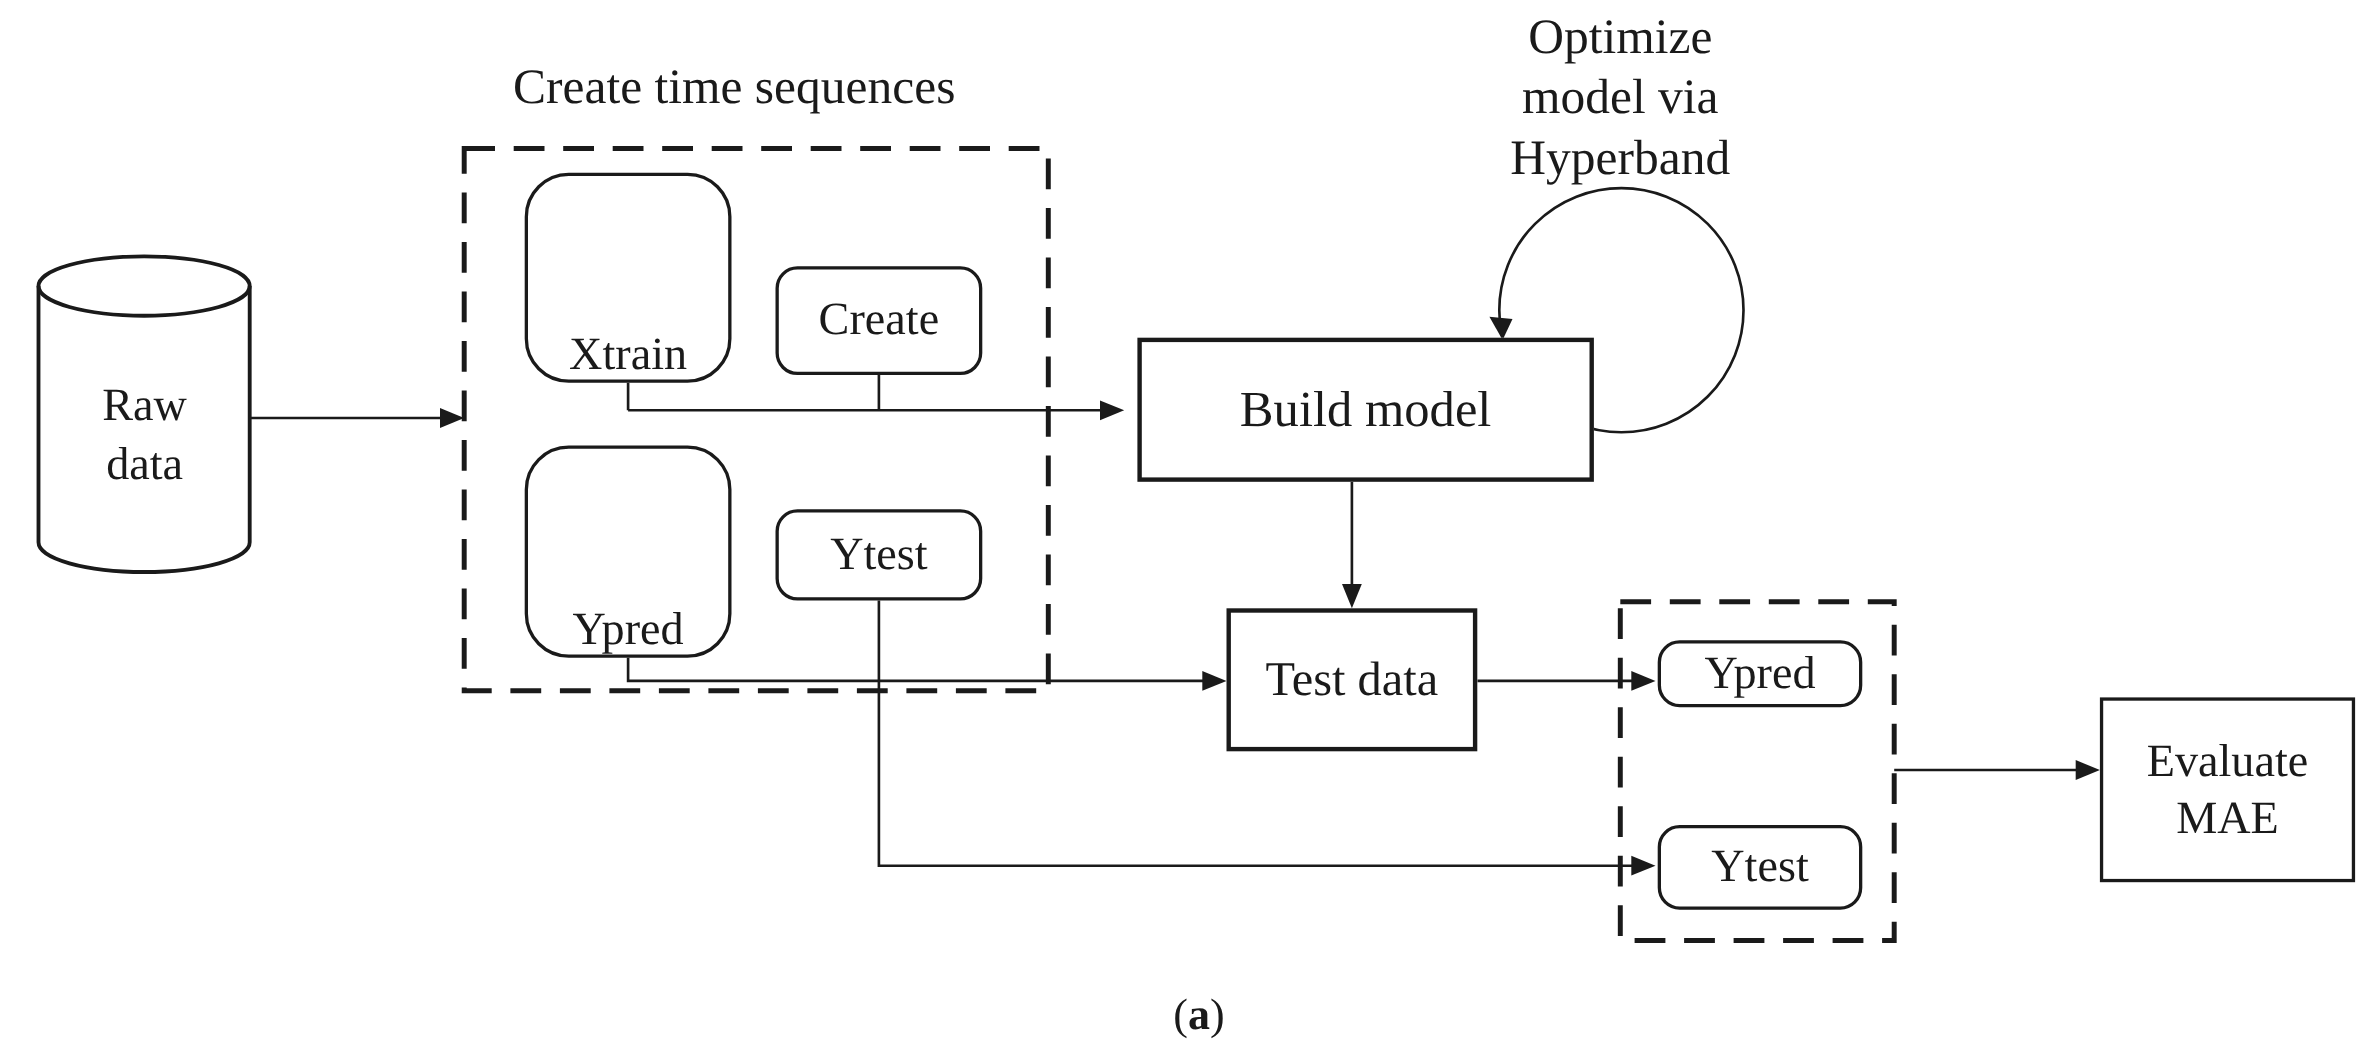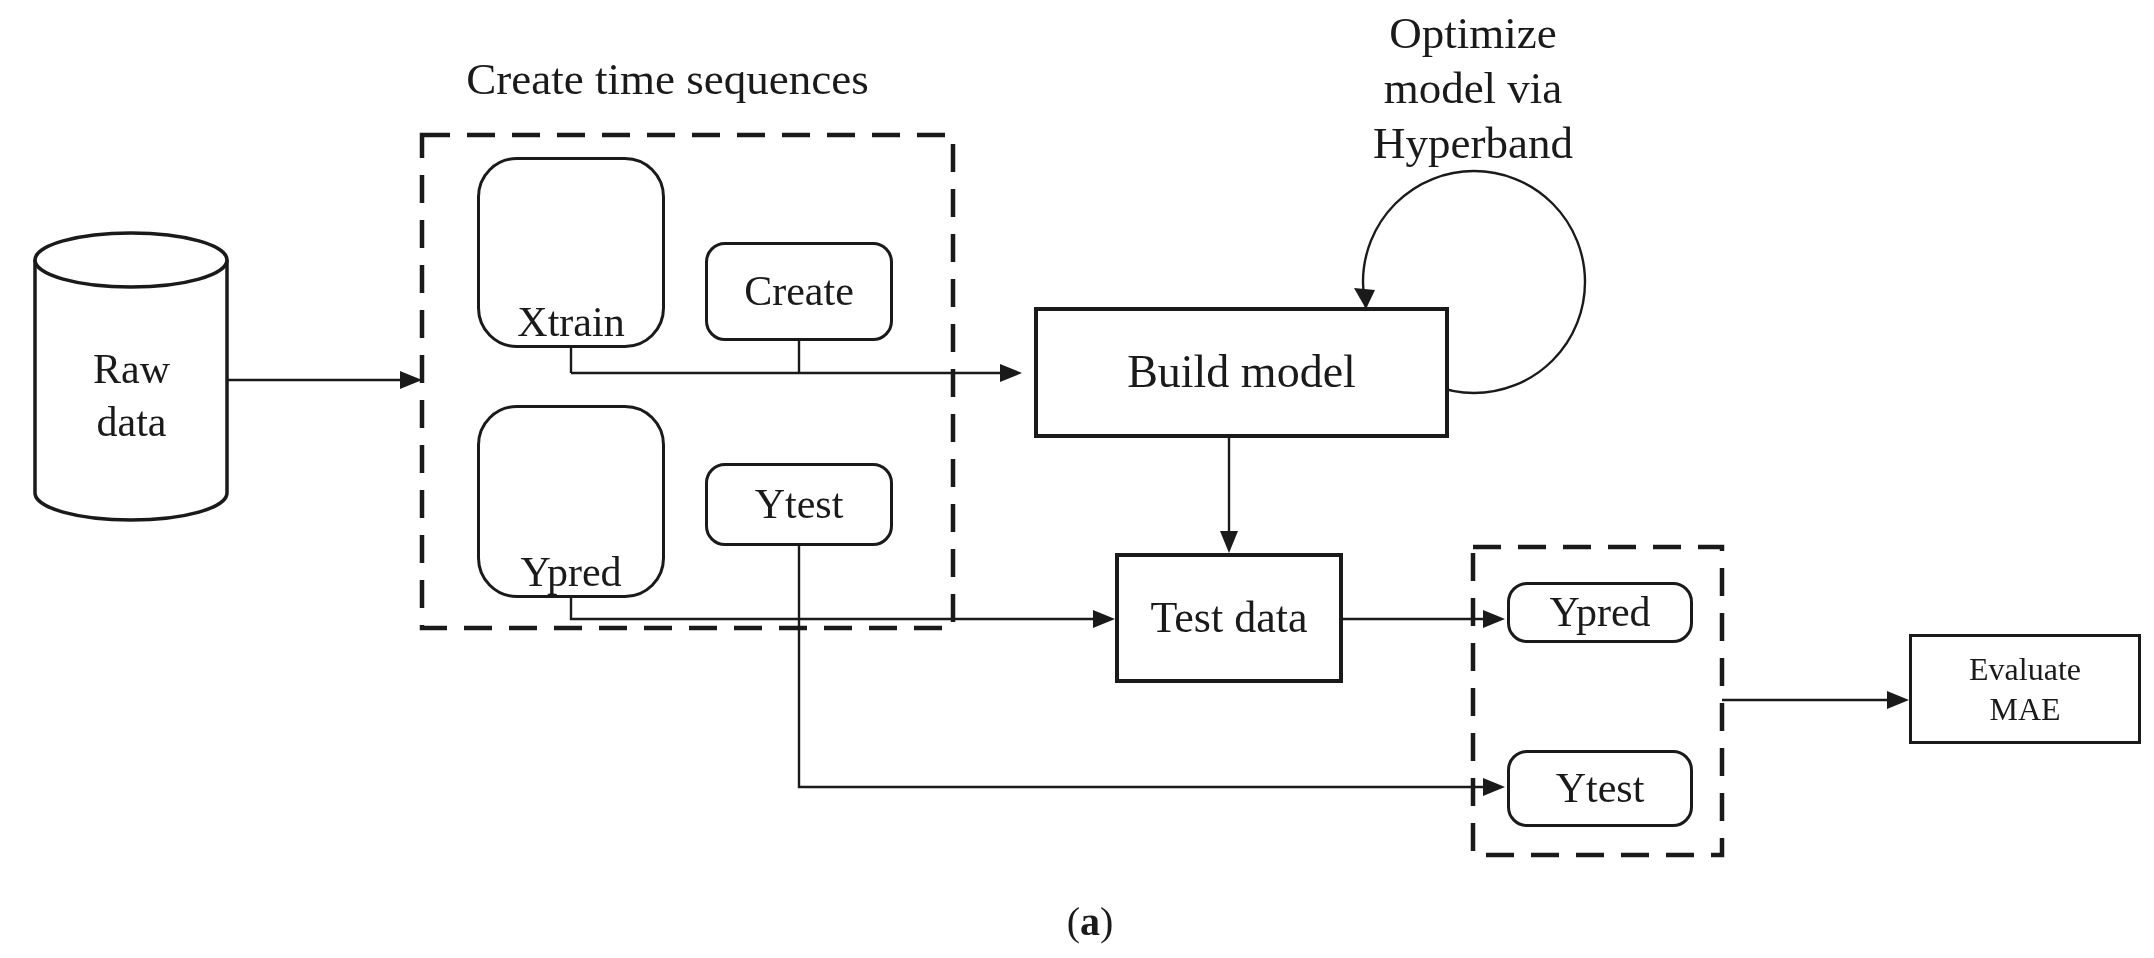--- a/index.html
+++ b/index.html
@@ -121,21 +121,21 @@
   </div>
 
   <div class="node round-sm" style="left:1507px;top:582px;width:186px;height:61px;">
     <span>Ypred</span>
   </div>
 
   <div class="node round-sm" style="left:1507px;top:750px;width:186px;height:77px;">
     <span>Ytest</span>
   </div>
 
-  <div class="node square" style="left:1909px;top:634px;width:232px;height:110px;font-size:32px;line-height:1.25;border-width:3px;">
+  <div class="node square" style="left:1909px;top:634px;width:232px;height:168px;font-size:42px;line-height:1.25;border-width:3px;">
     <span>
       <span style="display:block;">Evaluate</span>
       <span style="display:block;">MAE</span>
     </span>
   </div>
 
   <div class="caption" style="left:1020px;top:898px;width:140px;">
     <span>(</span><span class="letter">a</span><span>)</span>
   </div>
 

